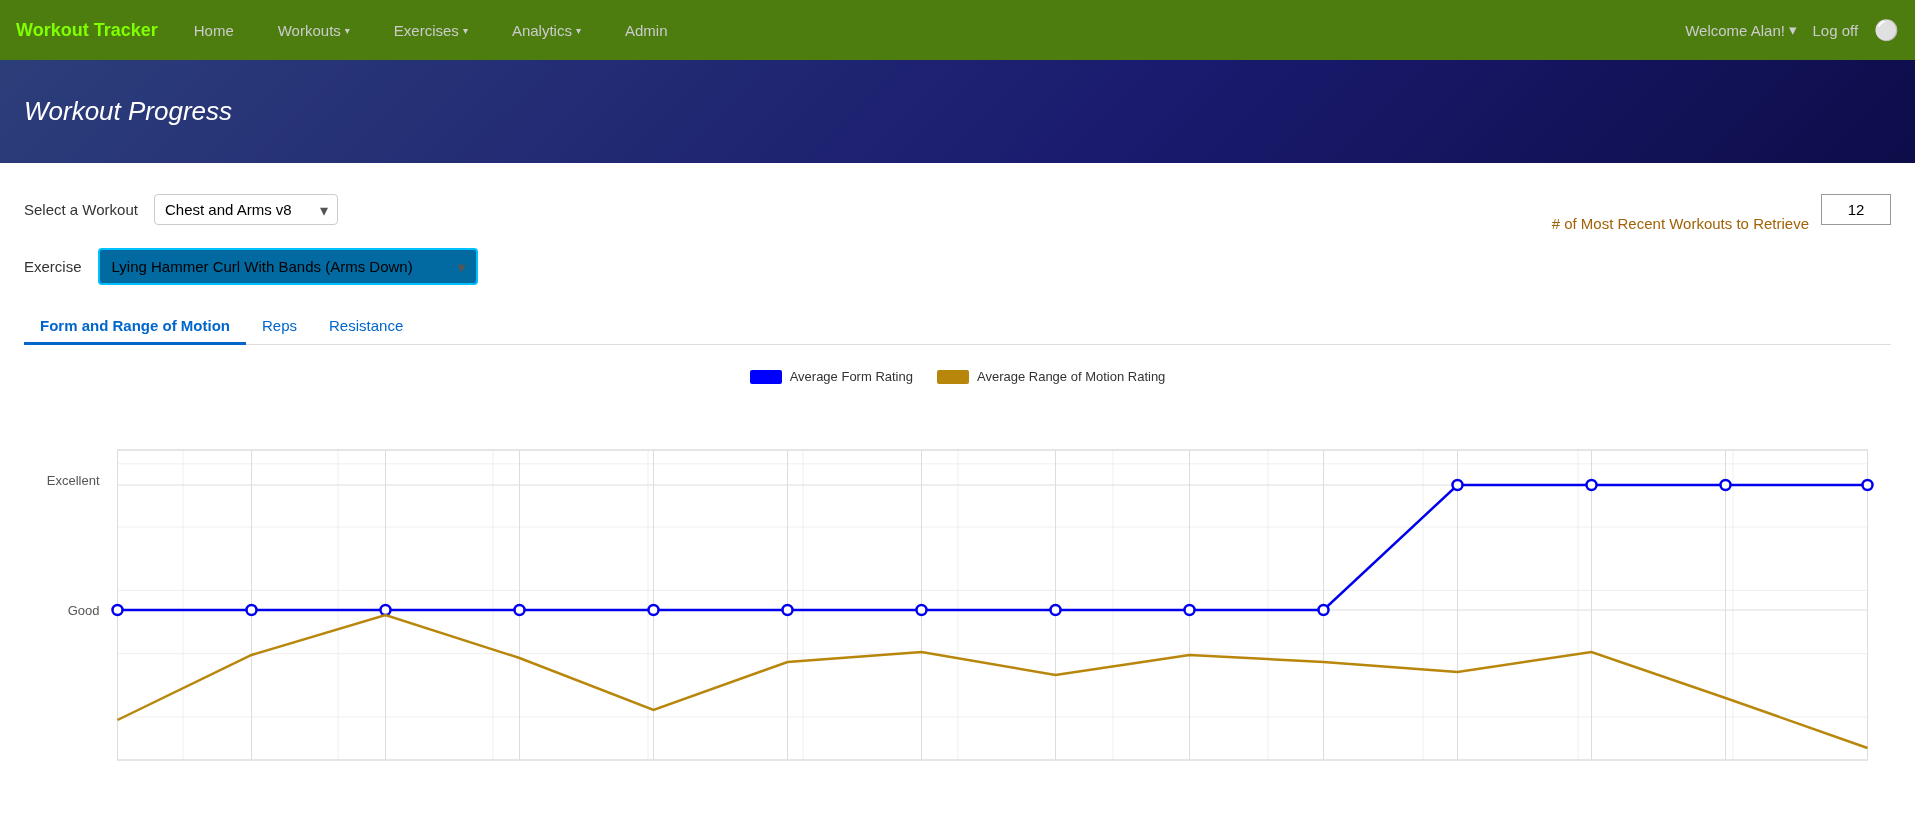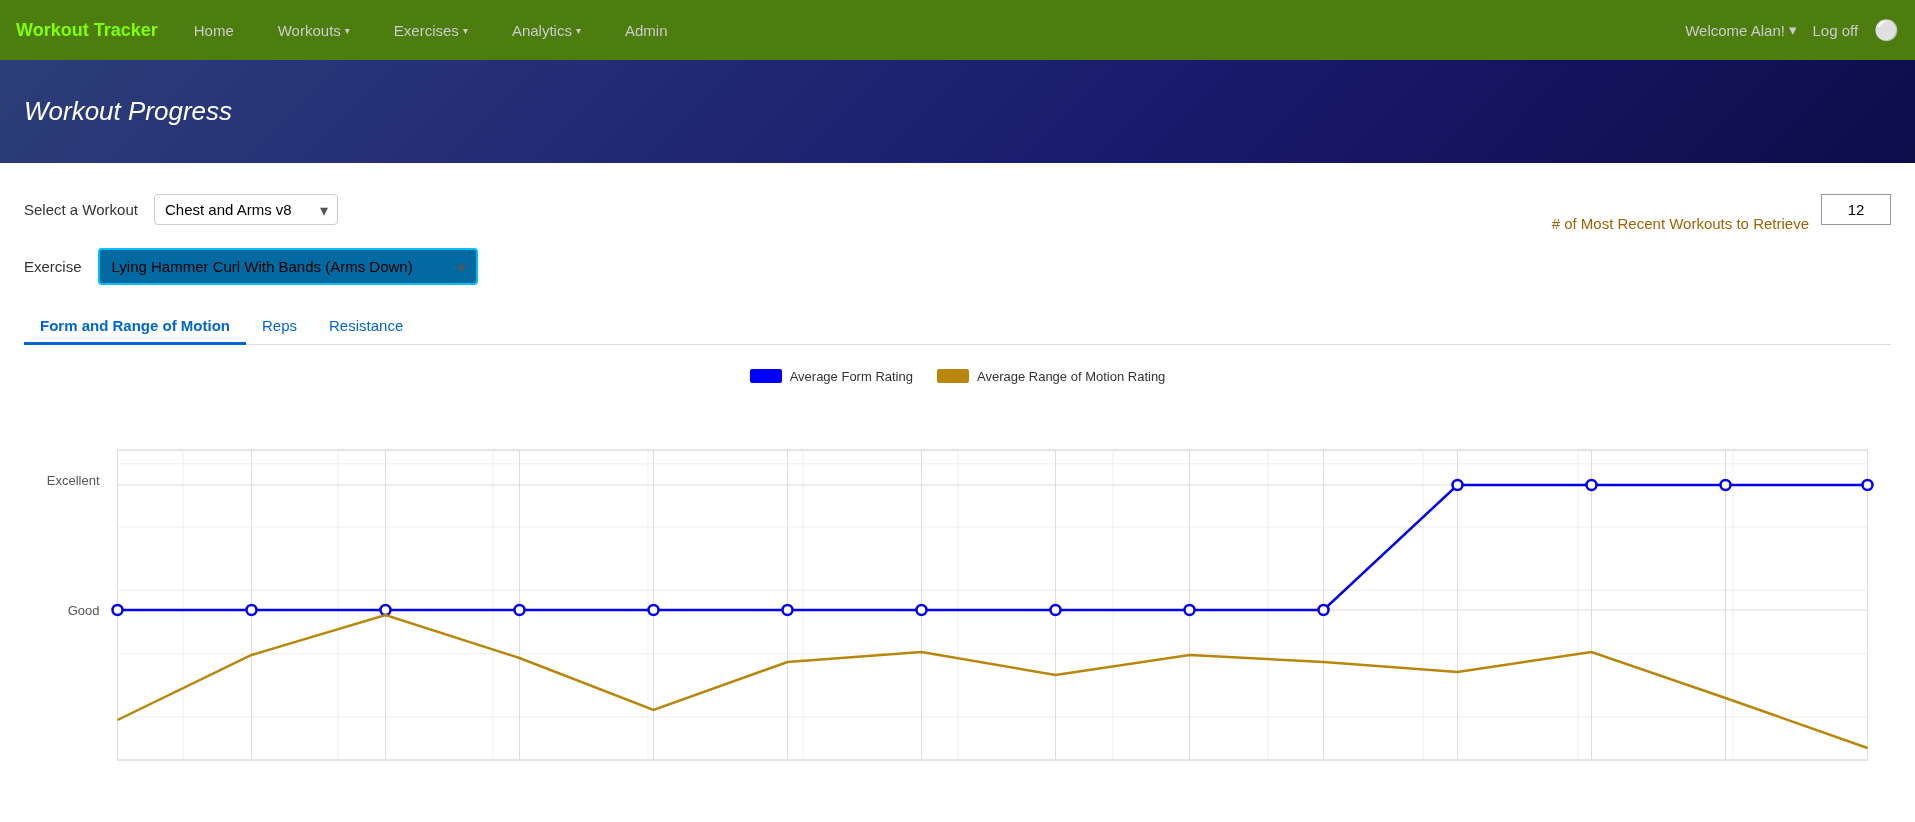--- a/index.html
+++ b/index.html
@@ -174,21 +174,21 @@
       display: flex;
       justify-content: center;
       align-items: center;
       gap: 24px;
       margin-bottom: 16px;
       font-size: 13px;
       color: #333;
     }
     .legend-item {
       display: flex;
-      align-items: flex-start;
+      align-items: flex-end;
       gap: 8px;
     }
     .legend-swatch {
       width: 32px;
       height: 14px;
       display: inline-block;
       border-radius: 2px;
     }
     .legend-blue { background: #00f; border: 2px solid #00f; }
     .legend-gold { background: #b8860b; border: 2px solid #b8860b; }

